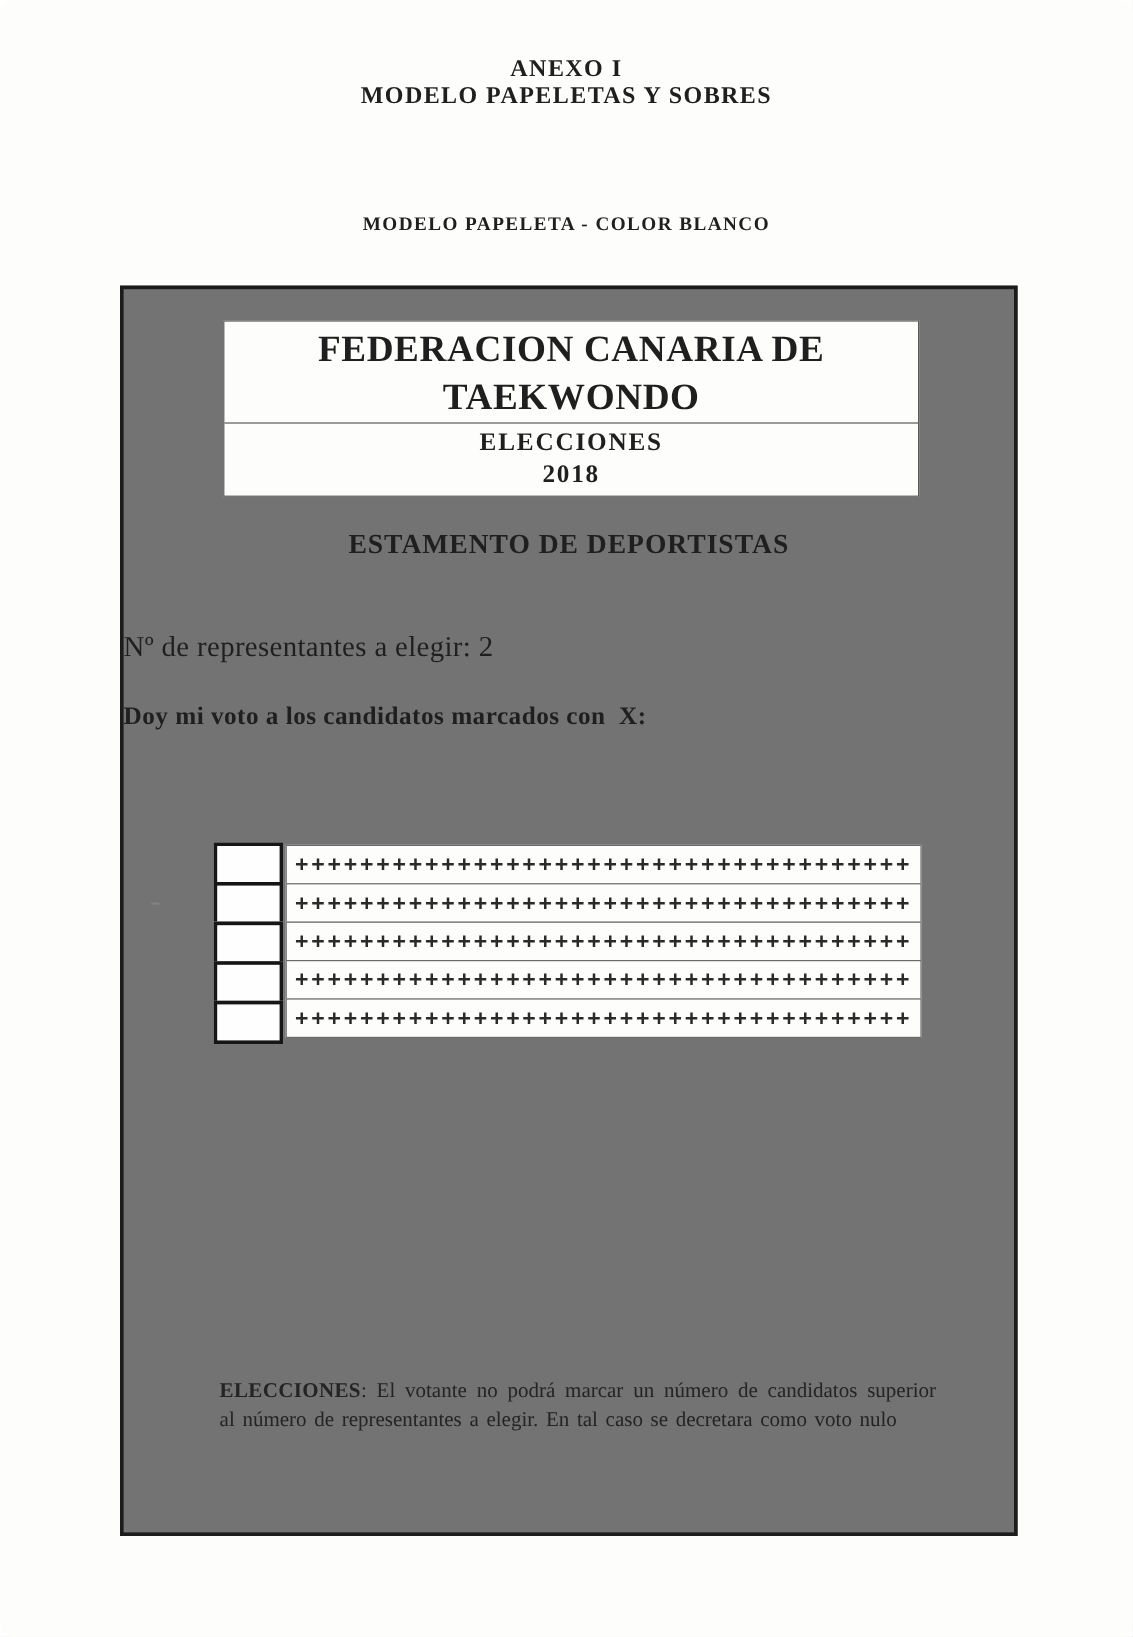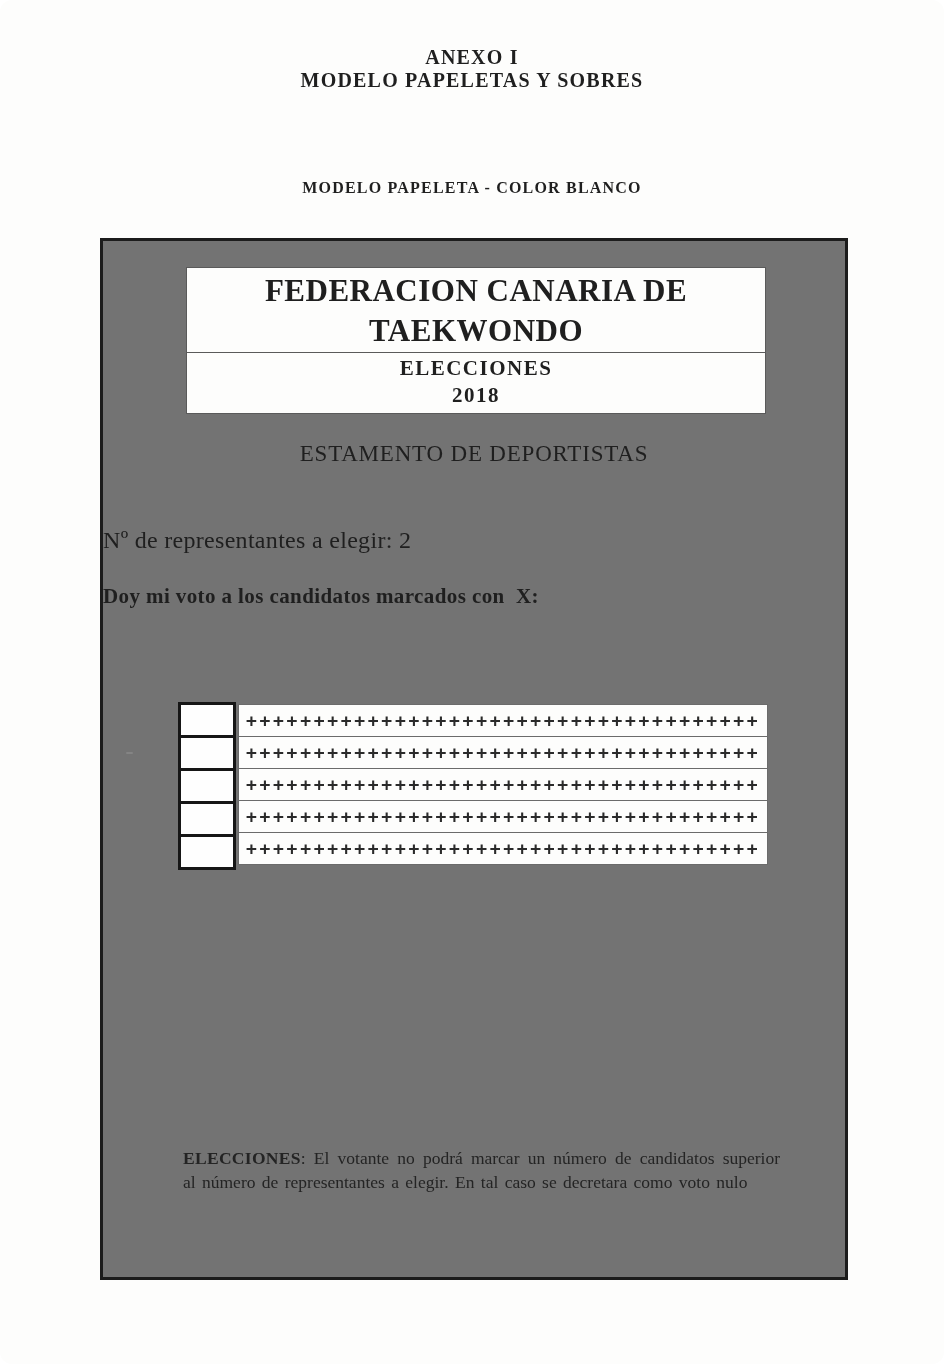--- a/index.html
+++ b/index.html
@@ -82,21 +82,21 @@
     letter-spacing: 1.5px;
   }
 
   
   .estamento-block {
     position: absolute;
     top: 198px;
     left: 0;
     width: 100%;
     text-align: center;
-    font-weight: normal;
+    font-weight: bold;
     font-size: 23px;
     line-height: 30px;
     letter-spacing: 0.8px;
   }
   .reps-line {
     position: absolute;
     top: 286px;
     left: 0;
     width: 100%;
     text-align: left;

